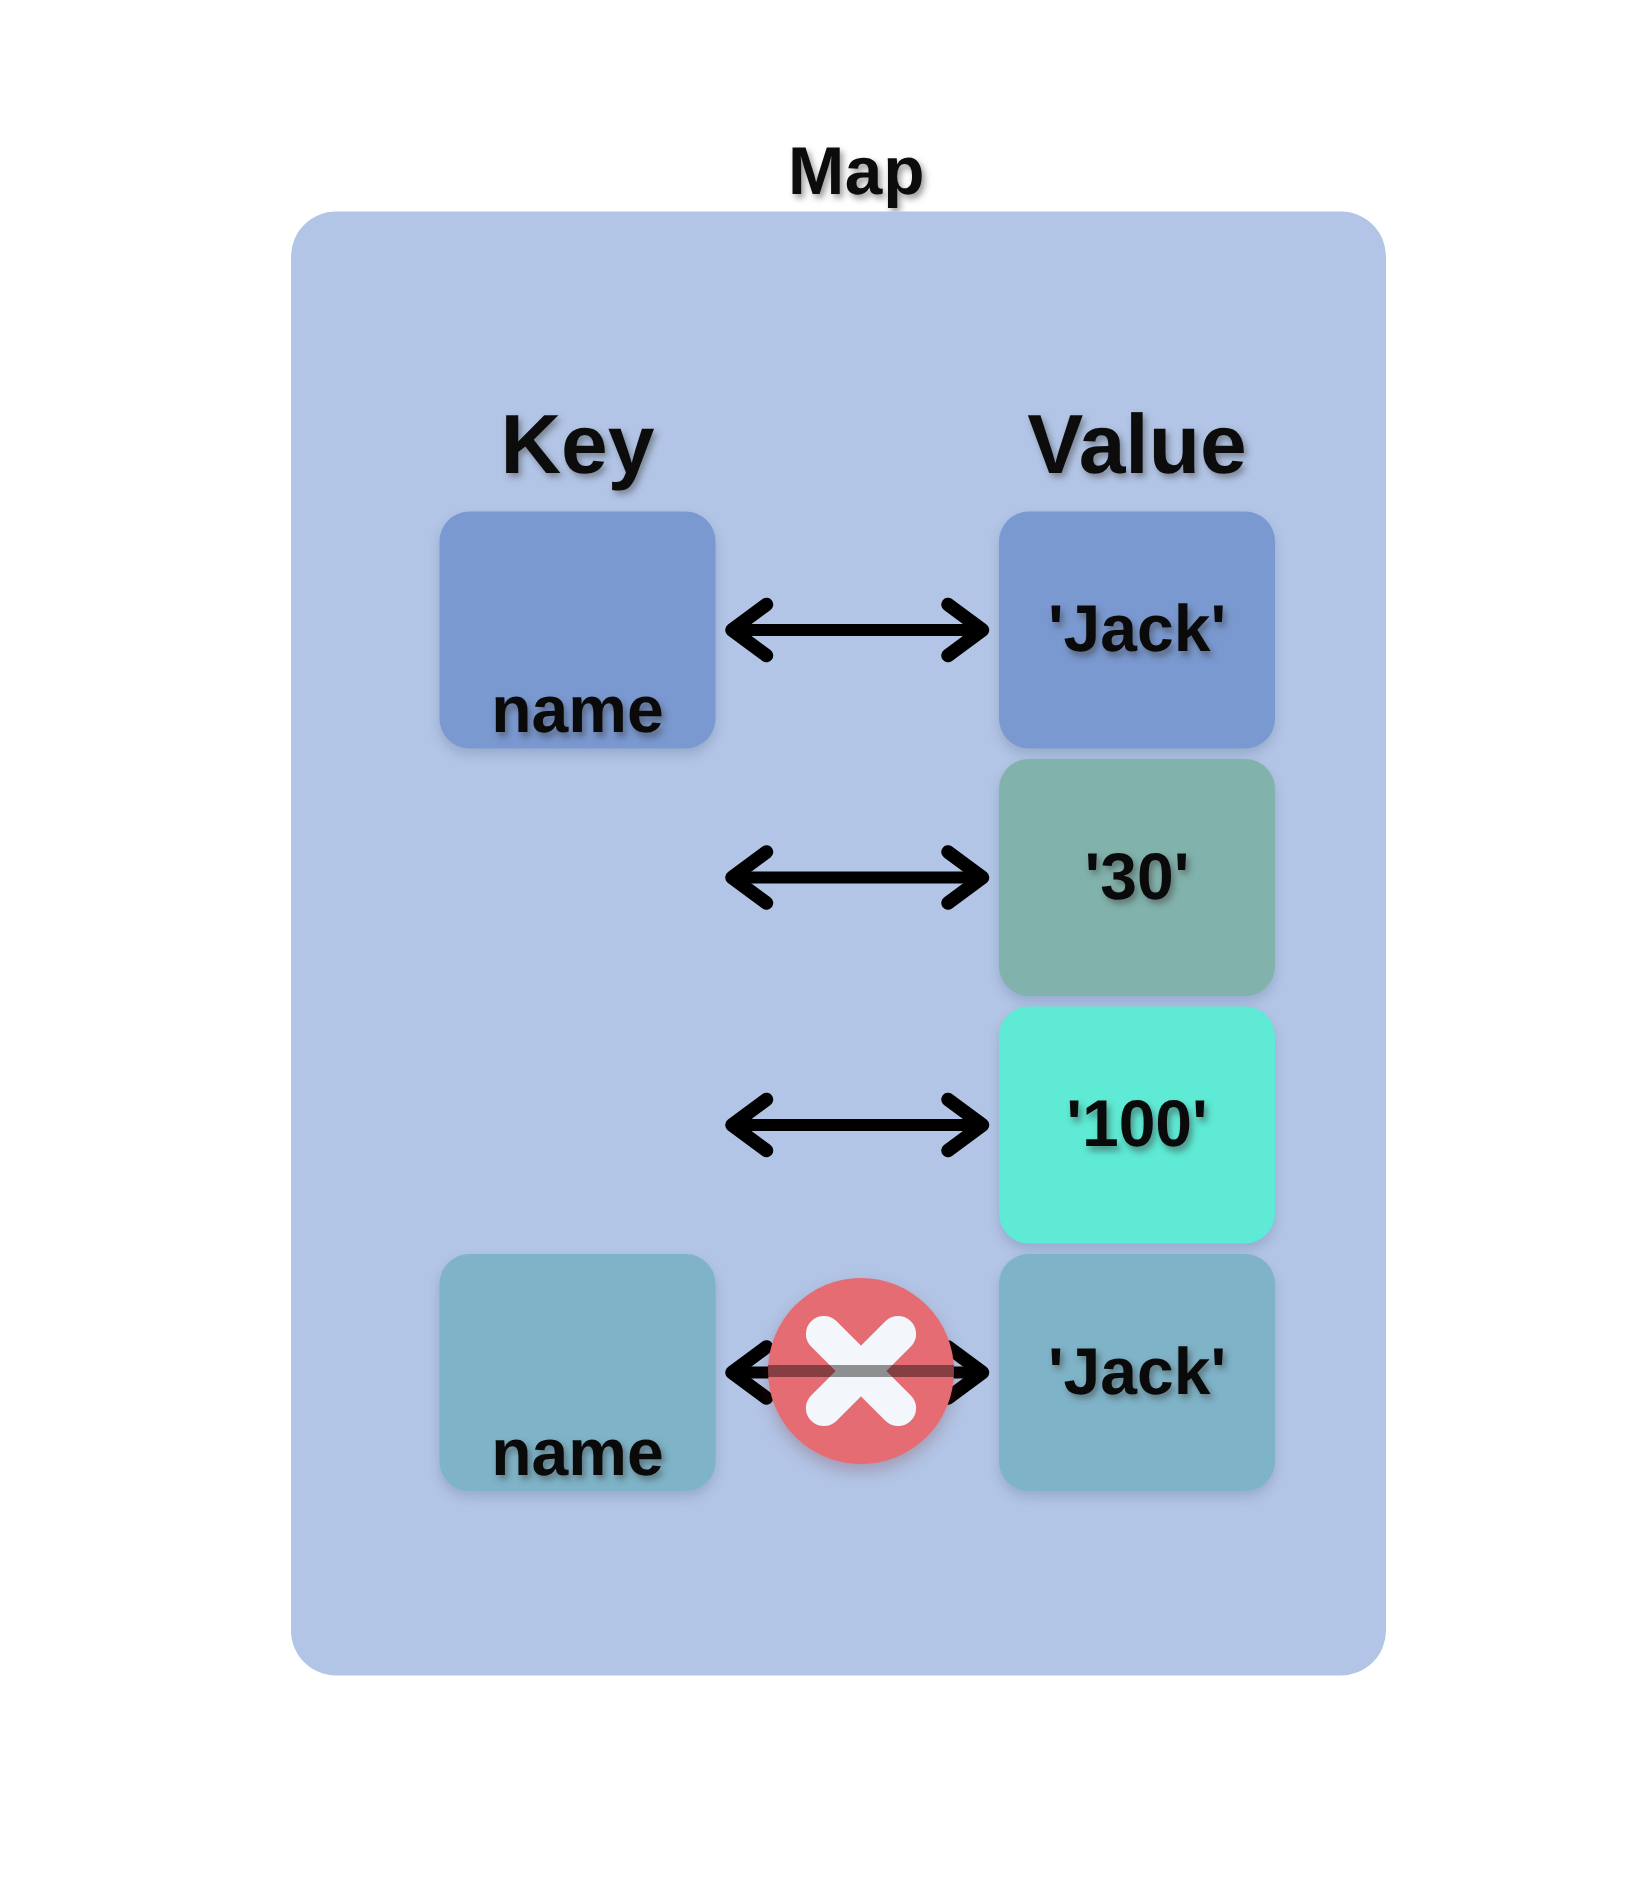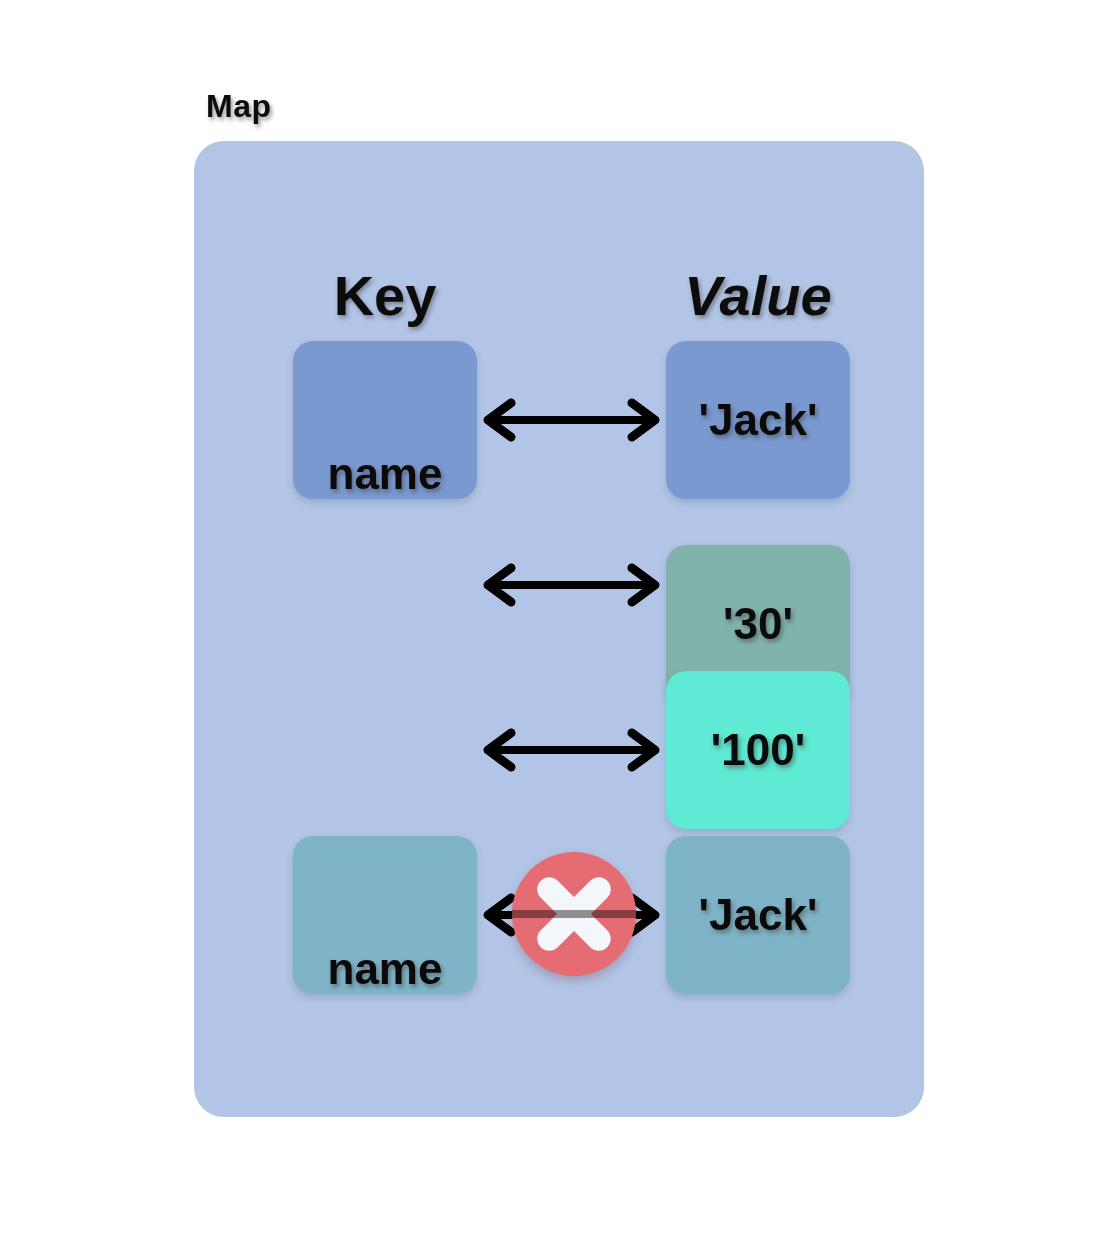--- a/index.html
+++ b/index.html
@@ -13,22 +13,23 @@
     width: 1099px;
     height: 1252px;
     background: #ffffff;
     overflow: hidden;
   }
   .diagram-title {
     position: absolute;
     left: 194px;
     top: 88px;
     width: 730px;
+    text-align: center;
     transform: translateX(12px);
-    font-size: 32px;
+    font-size: 45px;
     font-weight: bold;
     color: #0c0c0c;
     text-shadow: 2px 3px 4px rgba(70,70,70,0.55);
     letter-spacing: 0.5px;
   }
   .map-container {
     position: absolute;
     left: 194px;
     top: 141px;
     width: 730px;
@@ -41,21 +42,21 @@
     top: 131px;
     width: 184px;
     text-align: center;
     font-size: 56px;
     font-weight: bold;
     line-height: 48px;
     color: #0c0c0c;
     text-shadow: 2px 3px 4px rgba(70,70,70,0.5);
   }
   .key-header   { left: 99px; }
-  .value-header { left: 472px; font-style: italic; }
+  .value-header { left: 472px; }
 
   .row {
     position: absolute;
     left: 0;
     width: 730px;
     height: 158px;
   }
   .box {
     position: absolute;
     top: 0;
@@ -150,21 +151,21 @@
   <div class="row" style="top: 365px;">
 
     <div class="arrow-wrap">
       <svg class="arrow-svg" width="189" height="44" viewBox="0 0 189 44" aria-hidden="true">
         <line x1="18" y1="22" x2="171" y2="22" stroke="#000000" stroke-width="8"></line>
         <polyline points="34,5 11,22 34,39" fill="none" stroke="#000000" stroke-width="9" stroke-linecap="round" stroke-linejoin="round"></polyline>
         <polyline points="155,5 178,22 155,39" fill="none" stroke="#000000" stroke-width="9" stroke-linecap="round" stroke-linejoin="round"></polyline>
       </svg>
     </div>
 
-    <div class="box value-box" style="background: rgb(130, 178, 172); margin-top: 39px;">
+    <div class="box value-box" style="background: rgb(130, 178, 172);">
       <span class="box-label">'30'</span>
     </div>
 
   </div>
 
   <div class="row" style="top: 530px;">
 
     <div class="arrow-wrap">
       <svg class="arrow-svg" width="189" height="44" viewBox="0 0 189 44" aria-hidden="true">
         <line x1="18" y1="22" x2="171" y2="22" stroke="#000000" stroke-width="8"></line>

